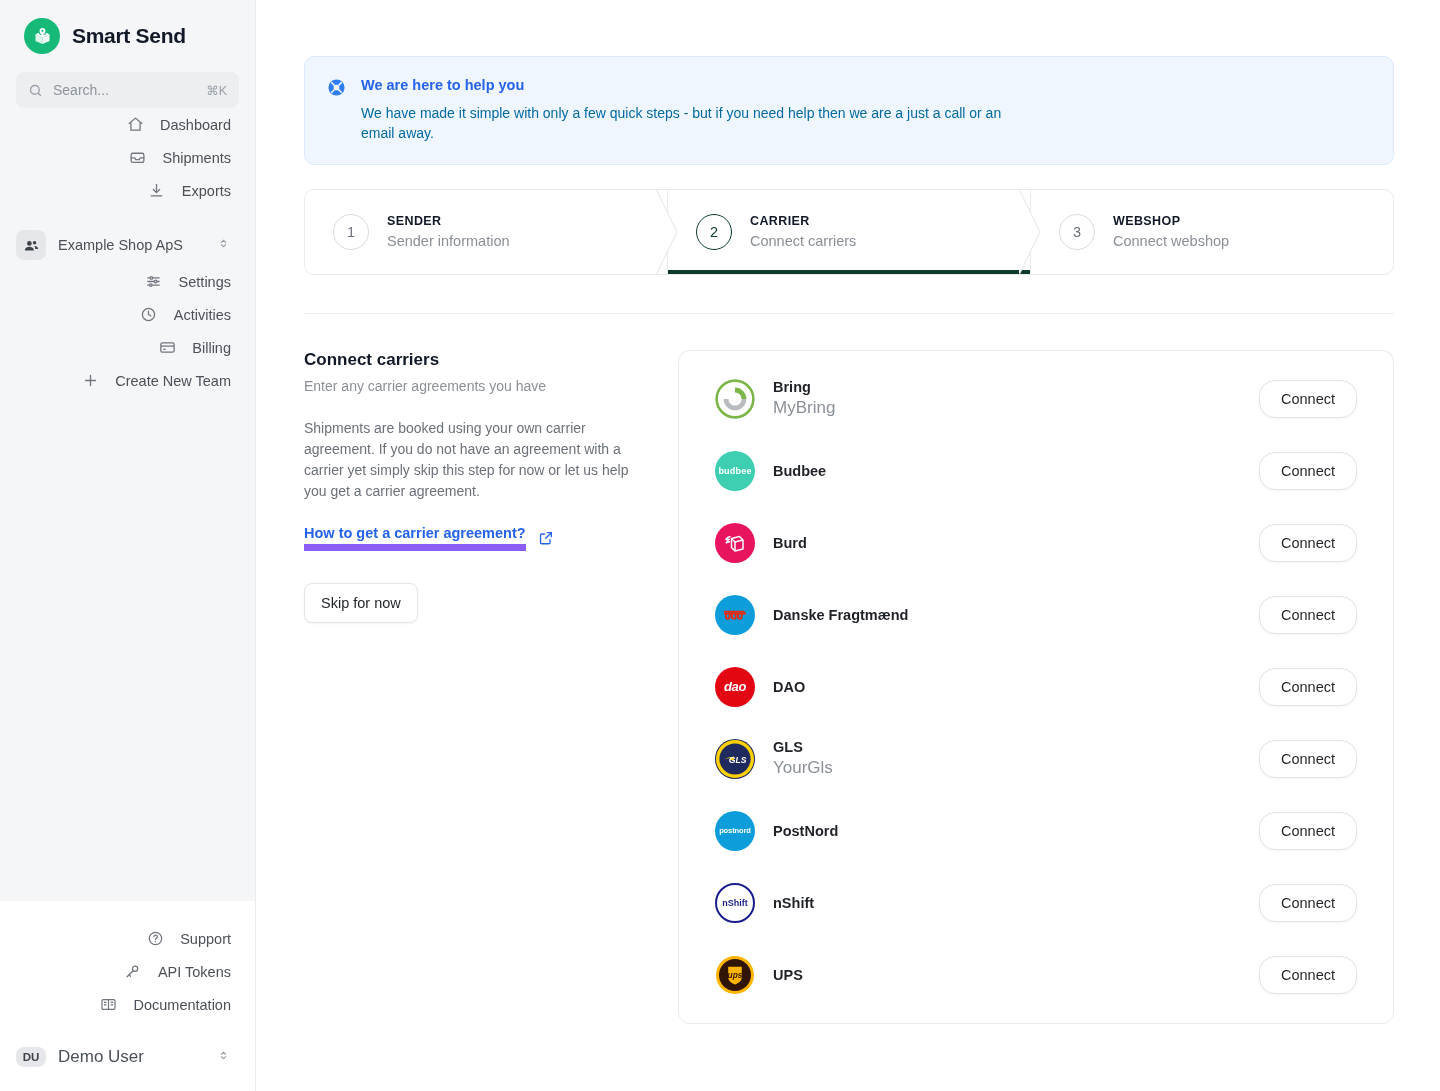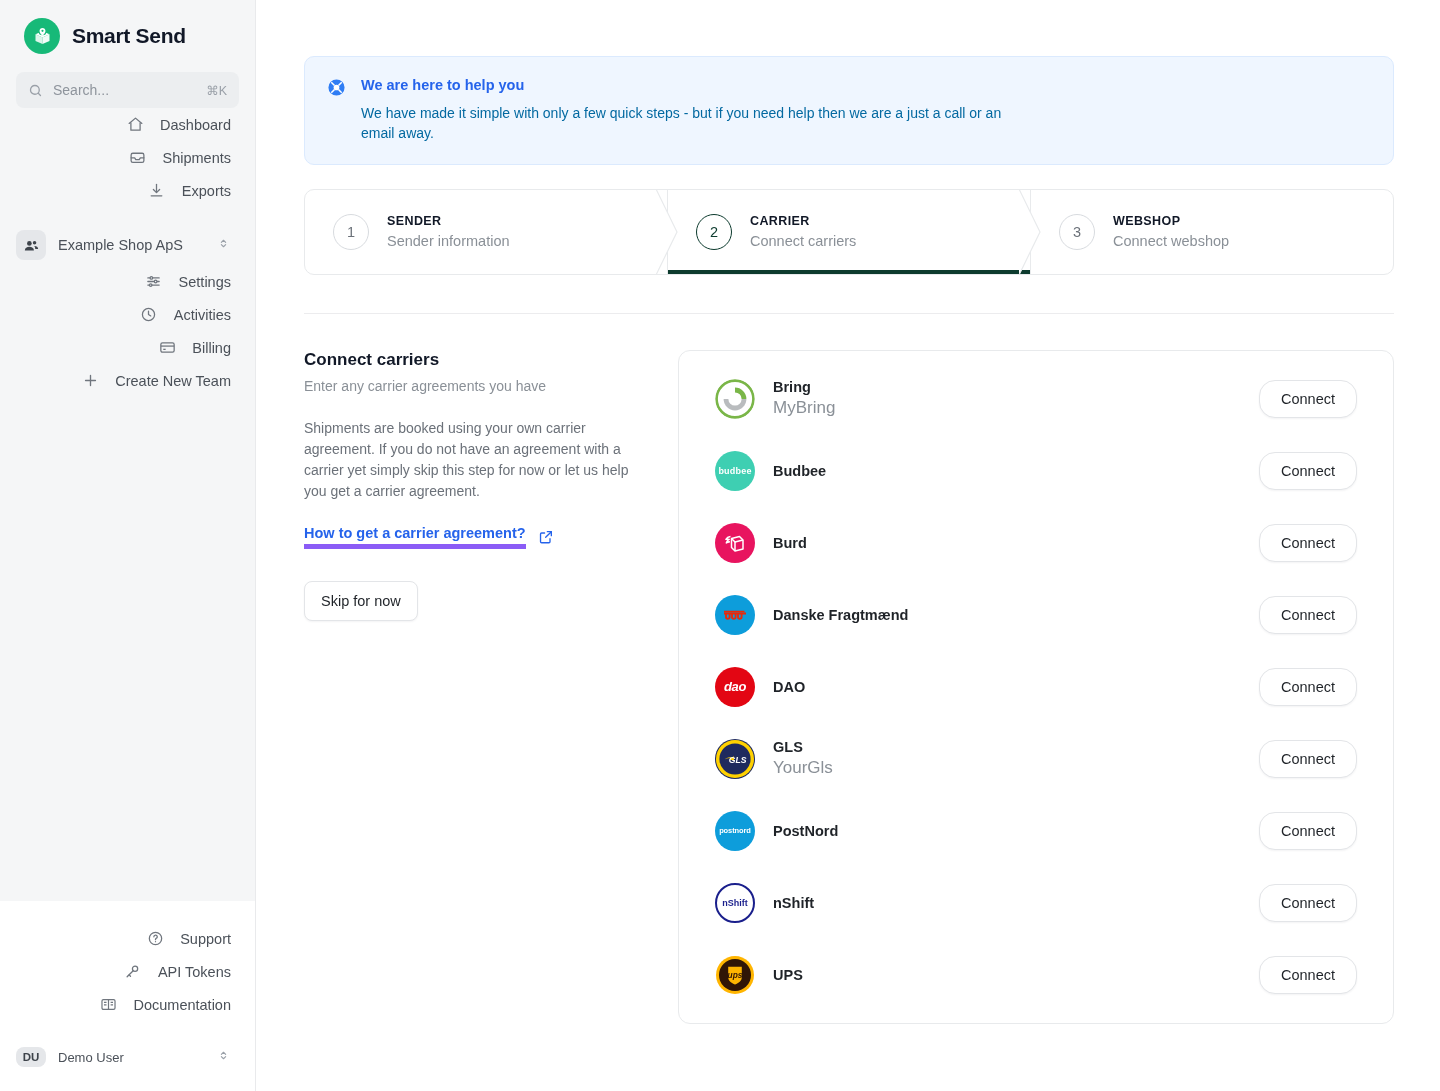--- a/index.html
+++ b/index.html
@@ -68,21 +68,21 @@
 
   .user-row {
     display: flex; align-items: center; gap: 12px;
     height: 40px; margin-top: 16px; cursor: pointer; padding-right: 8px;
   }
   .user-avatar {
     width: 30px; height: 20px; border-radius: 8px; background: #e5e7ea;
     display:flex; align-items:center; justify-content:center; flex:0 0 30px;
     font-size: 11.5px; font-weight: 700; color: #3d434a;
   }
-  .user-name { flex: 1; font-size: 13px; color: #4b5159; }
+  .user-name { flex: 1; font-size: 17px; color: #4b5159; }
 
   
   .main { flex: 1; height: 1091px; background: #ffffff; padding: 56px 46px 0 48px; overflow: hidden; }
   .main-inner { width: 1090px; }
 
   
   .banner {
     background: #eff6ff; border: 1px solid #dbeafe; border-radius: 10px;
     padding: 20px 22px; display: flex; align-items: flex-start; gap: 14px;
   }
@@ -124,21 +124,21 @@
 
   .divider { border-top: 1px solid #ececee; margin-top: 38px; }
 
   
   .content { display: flex; gap: 32px; margin-top: 36px; align-items: flex-start; }
   .left-col { width: 342px; flex: 0 0 342px; }
   .h2 { font-size: 17px; font-weight: 700; color: #111827; }
   .sub { font-size: 14px; color: #8a9097; margin-top: 8px; }
   .para { font-size: 14px; color: #6b7179; line-height: 1.52; margin-top: 24px; }
   .link-row { margin-top: 22px; display: inline-flex; align-items: center; gap: 12px; cursor: pointer; }
-  .link { font-size: 14.5px; color: #2563eb; font-weight: 600; border-bottom: 5px solid #8b5cf6; padding-bottom: 3px; }
+  .link { font-size: 14.5px; color: #2563eb; font-weight: 600; border-bottom: 7px solid #8b5cf6; padding-bottom: 3px; }
   .skip-btn { margin-top: 32px; }
 
   
   .carriers {
     flex: 1; border: 1px solid #e8eaec; border-radius: 12px;
     background: #fff; padding: 12px 36px 12px 36px;
   }
   .carrier-row { display: flex; align-items: center; height: 72px; gap: 18px; }
   .c-logo { width: 40px; height: 40px; border-radius: 50%; flex: 0 0 40px; position: relative; overflow: hidden; }
   .c-txt { flex: 1; }

